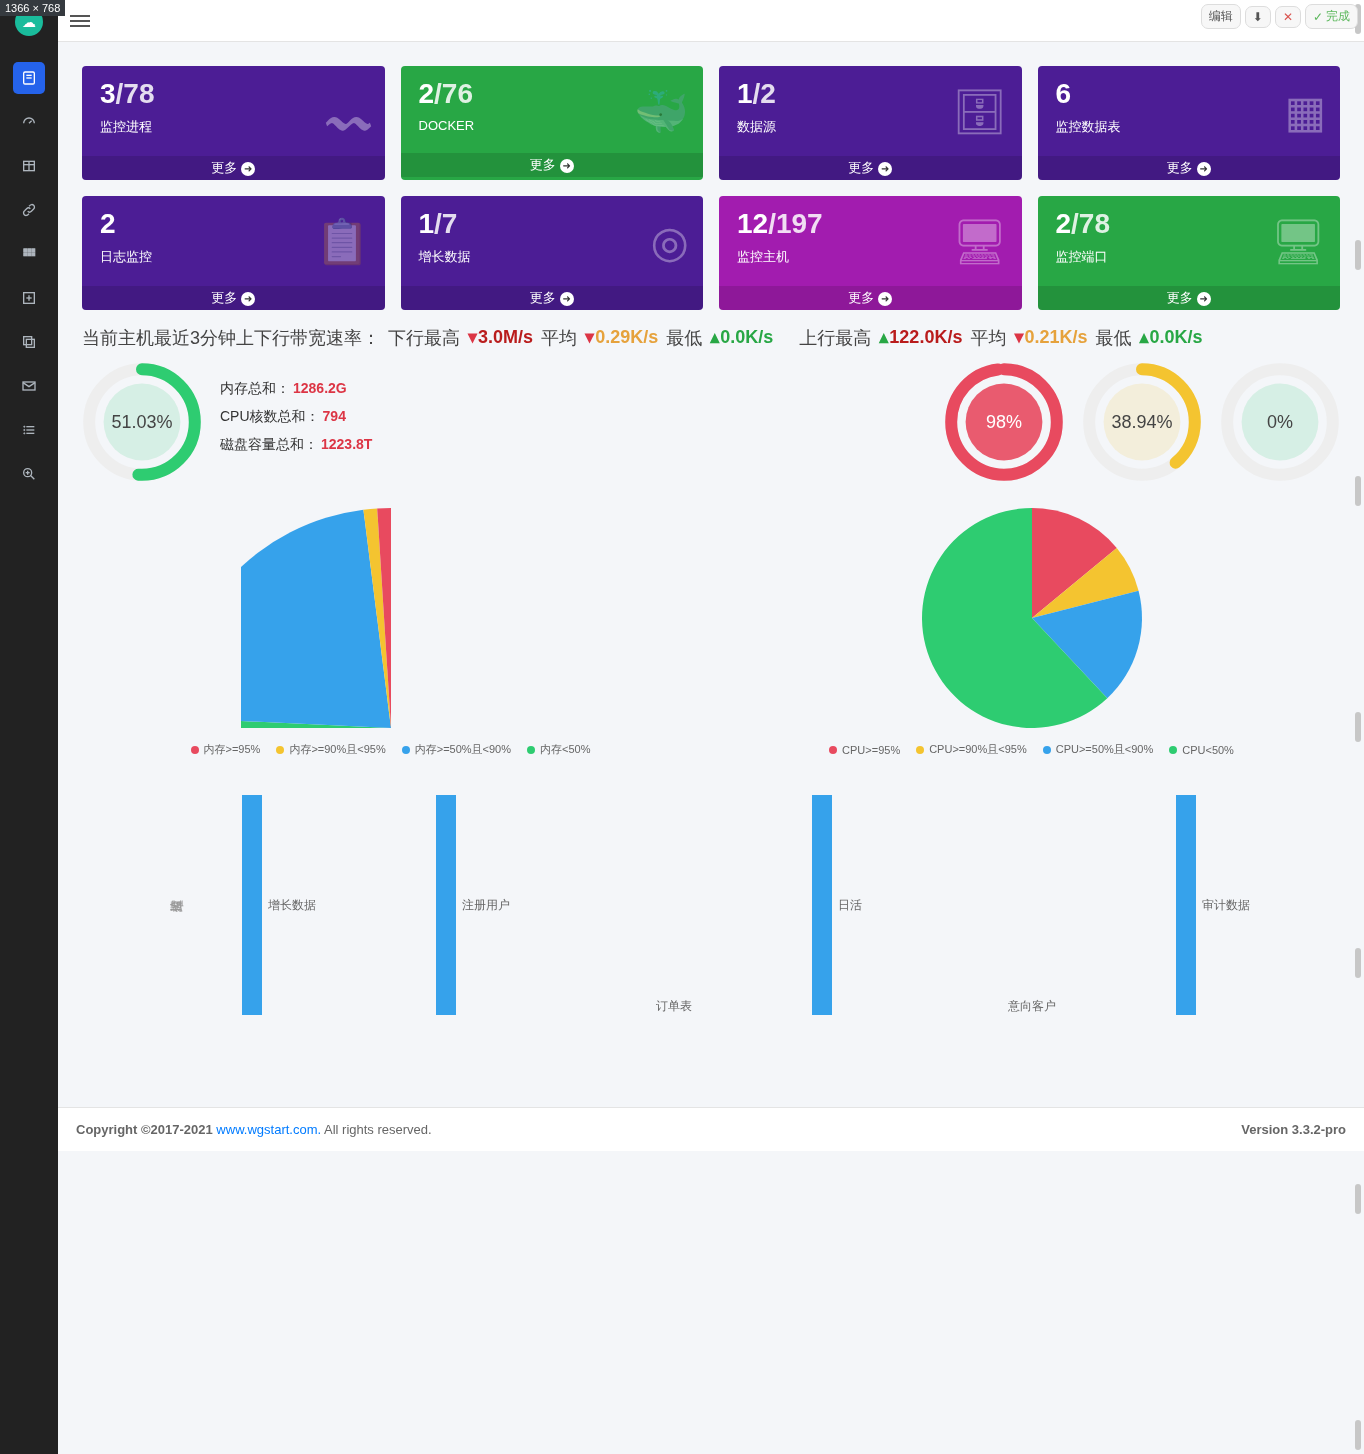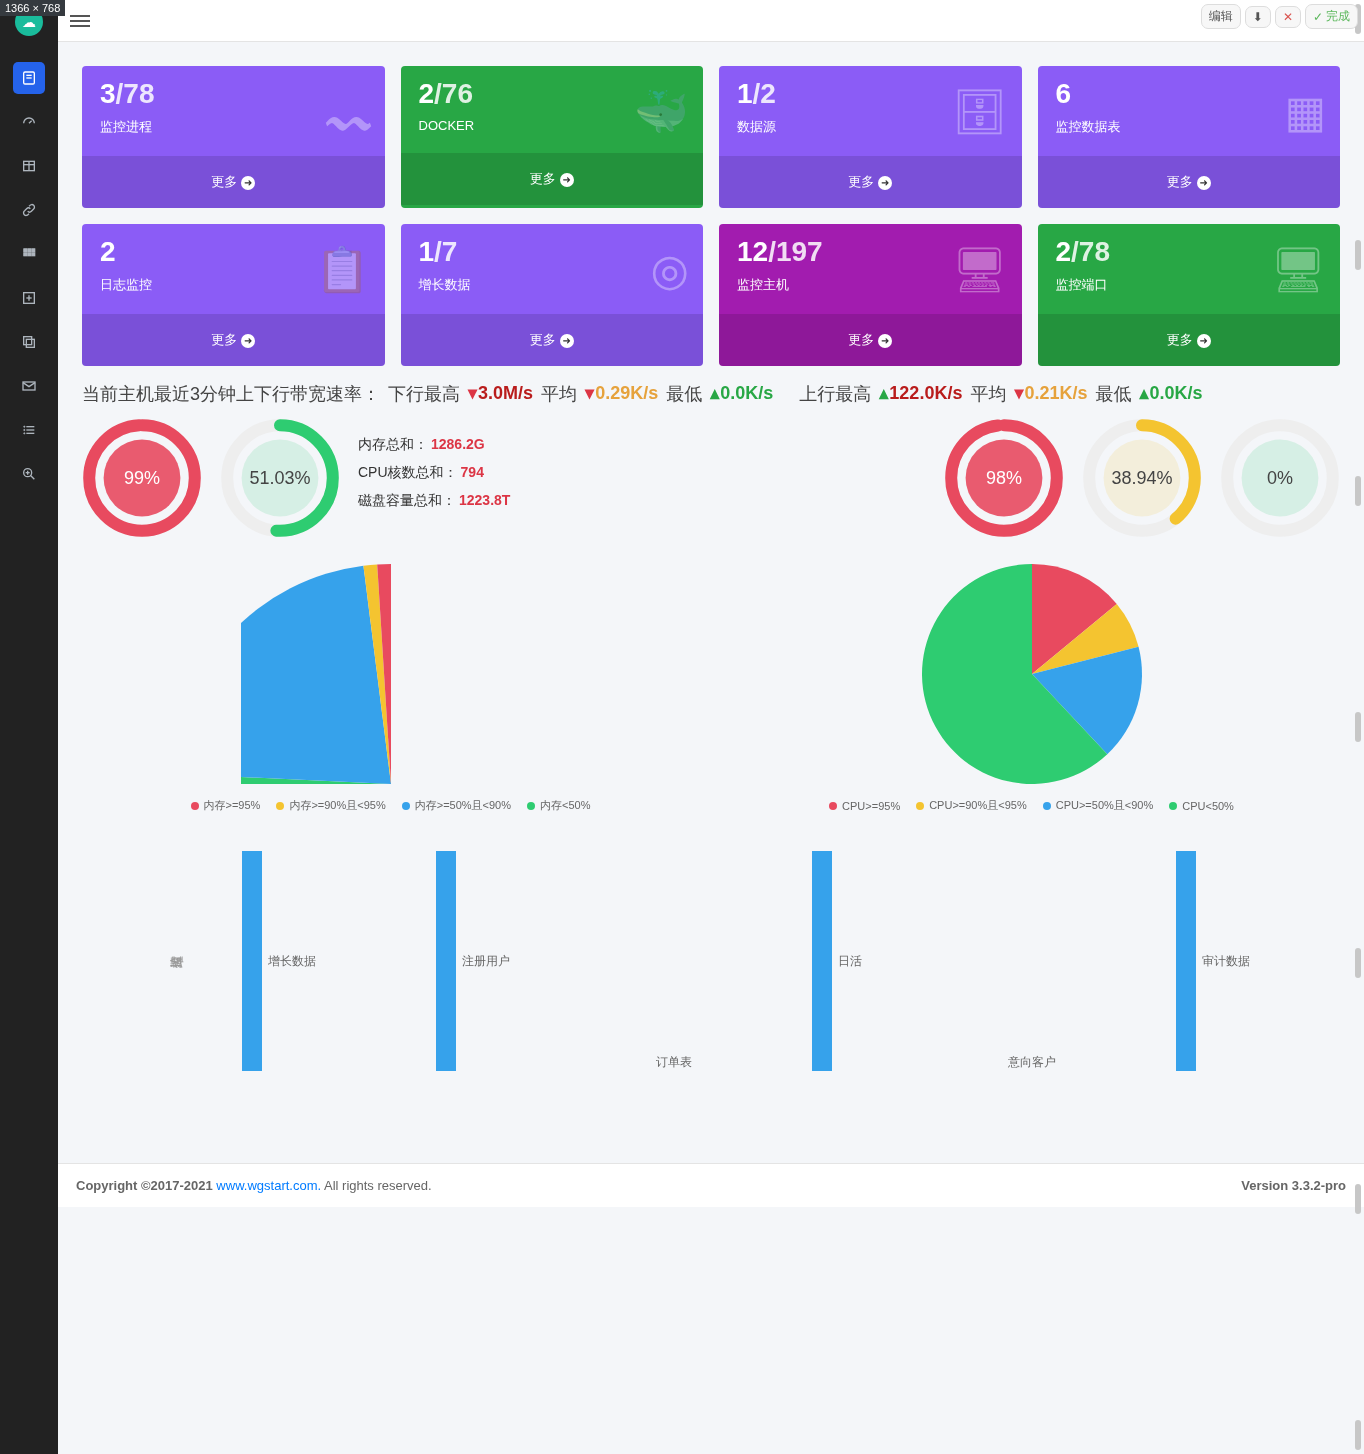--- a/index.html
+++ b/index.html
@@ -17,24 +17,24 @@
 .topbar{height:42px;background:#fff;display:flex;align-items:center;padding:0 12px;border-bottom:1px solid #e4e4e4}
 .burger{width:20px;cursor:pointer}
 .burger div{height:2px;background:#555;margin:3px 0}
 .main{margin-left:58px}
 .content{padding:24px}
 .row{display:flex;gap:16px;margin-bottom:16px}
 .card{flex:1;border-radius:4px;color:#fff;position:relative;overflow:hidden}
 .card .body{padding:14px 18px 20px}
 .card .num{font-size:28px;font-weight:700;line-height:1}
 .card .sub{font-size:13px;margin-top:10px;font-weight:500}
-.card .more{text-align:center;padding:17px;font-size:13px;background:rgba(0,0,0,.12);cursor:pointer}
+.card .more{text-align:center;padding:3px;font-size:13px;background:rgba(0,0,0,.12);cursor:pointer}
 .card .more::after{content:" \279C";display:inline-block;background:#fff;color:inherit;width:14px;height:14px;line-height:14px;border-radius:50%;font-size:10px;margin-left:4px;color:#333}
 .card .bg-icon{position:absolute;right:14px;top:20px;font-size:44px;opacity:.35}
-.teal{background:#8b5cf6}.green{background:#28a745}.red{background:#a21caf}
+.teal{background:#4c1d95}.green{background:#28a745}.red{background:#a21caf}
 .bw-line{font-size:18px;margin-bottom:12px;display:flex;flex-wrap:wrap;gap:4px 8px;align-items:flex-start}
 .bw-line .lbl{color:#444}.bw-line .down{color:#b91c1c;font-weight:600}.bw-line .up{color:#28a745;font-weight:600}.bw-line .yel{color:#e6a23c;font-weight:600}
 .arr-down::before{content:"▾";color:#dc3545;margin-right:1px}
 .arr-up::before{content:"▴";color:#28a745;margin-right:1px}
 .gauges{display:flex;align-items:flex-start;gap:18px;margin-bottom:16px}
 .gauge-set{display:flex;gap:18px}
 .gauge{width:120px;height:120px;position:relative;display:flex;align-items:center;justify-content:center}
 .gauge svg{width:100%;height:100%;transform:rotate(-90deg)}
 .gauge .txt{position:absolute;font-size:18px;font-weight:500;color:#444}
 .stats{flex:1;font-size:14px;margin-top:8px}
@@ -235,28 +235,20 @@
       <span class="lbl">上行最高</span><span class="arr-up down">122.0K/s</span>
       <span class="lbl">平均</span><span class="arr-down yel">0.21K/s</span>
       <span class="lbl">最低</span><span class="arr-up up">0.0K/s</span>
     </div>
 
     <div class="gauges">
       <div class="gauge-set" id="gauges-left">
           <div class="gauge">
             <svg viewBox="0 0 100 100">
               <circle cx="50" cy="50" r="44" stroke="#eee" stroke-width="10" fill="none"></circle>
-              <circle cx="50" cy="50" r="44" stroke="#e84a5f" stroke-width="10" fill="none" stroke-dasharray="276.46015351590177" stroke-dashoffset="2.76460153515902" stroke-linecap="round"></circle>
-              <circle cx="50" cy="50" r="32" fill="#e84a5f" opacity="0.9"></circle>
-            </svg>
-            <div class="txt" style="color:#fff">99%</div>
-          </div>
-          <div class="gauge">
-            <svg viewBox="0 0 100 100">
-              <circle cx="50" cy="50" r="44" stroke="#eee" stroke-width="10" fill="none"></circle>
               <circle cx="50" cy="50" r="44" stroke="#2ecc71" stroke-width="10" fill="none" stroke-dasharray="276.46015351590177" stroke-dashoffset="135.3825371767371" stroke-linecap="round"></circle>
               <circle cx="50" cy="50" r="32" fill="#2ecc71" opacity="0.15"></circle>
             </svg>
             <div class="txt" style="">51.03%</div>
           </div>
         </div>
       <div class="stats">
         <p><span>内存总和：</span><span class="red">1286.2G</span></p>
         <p><span>CPU核数总和：</span><span class="red">794</span></p>
         <p><span>磁盘容量总和：</span><span class="red">1223.8T</span></p>

